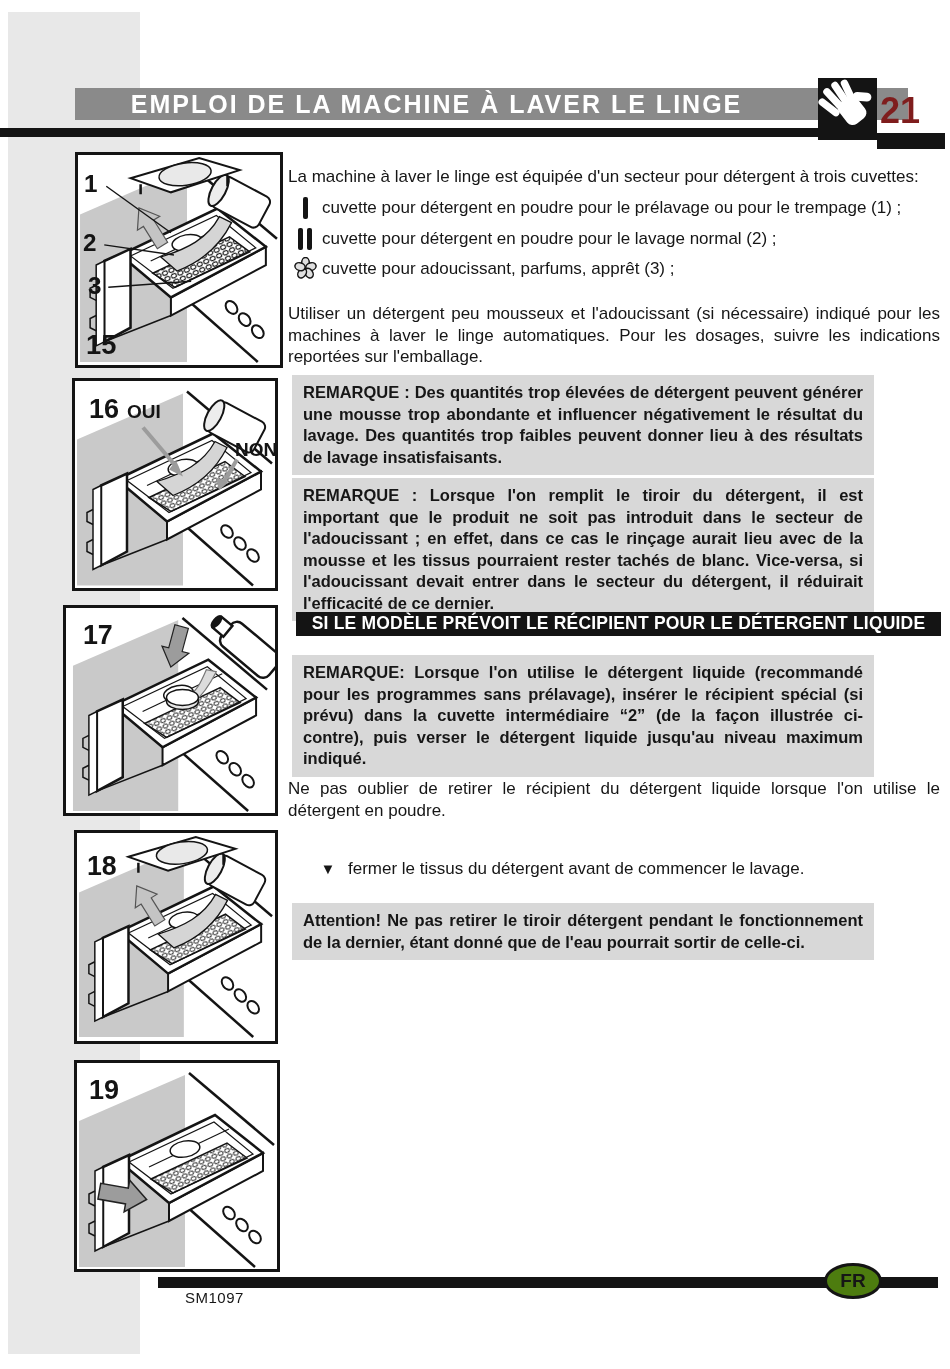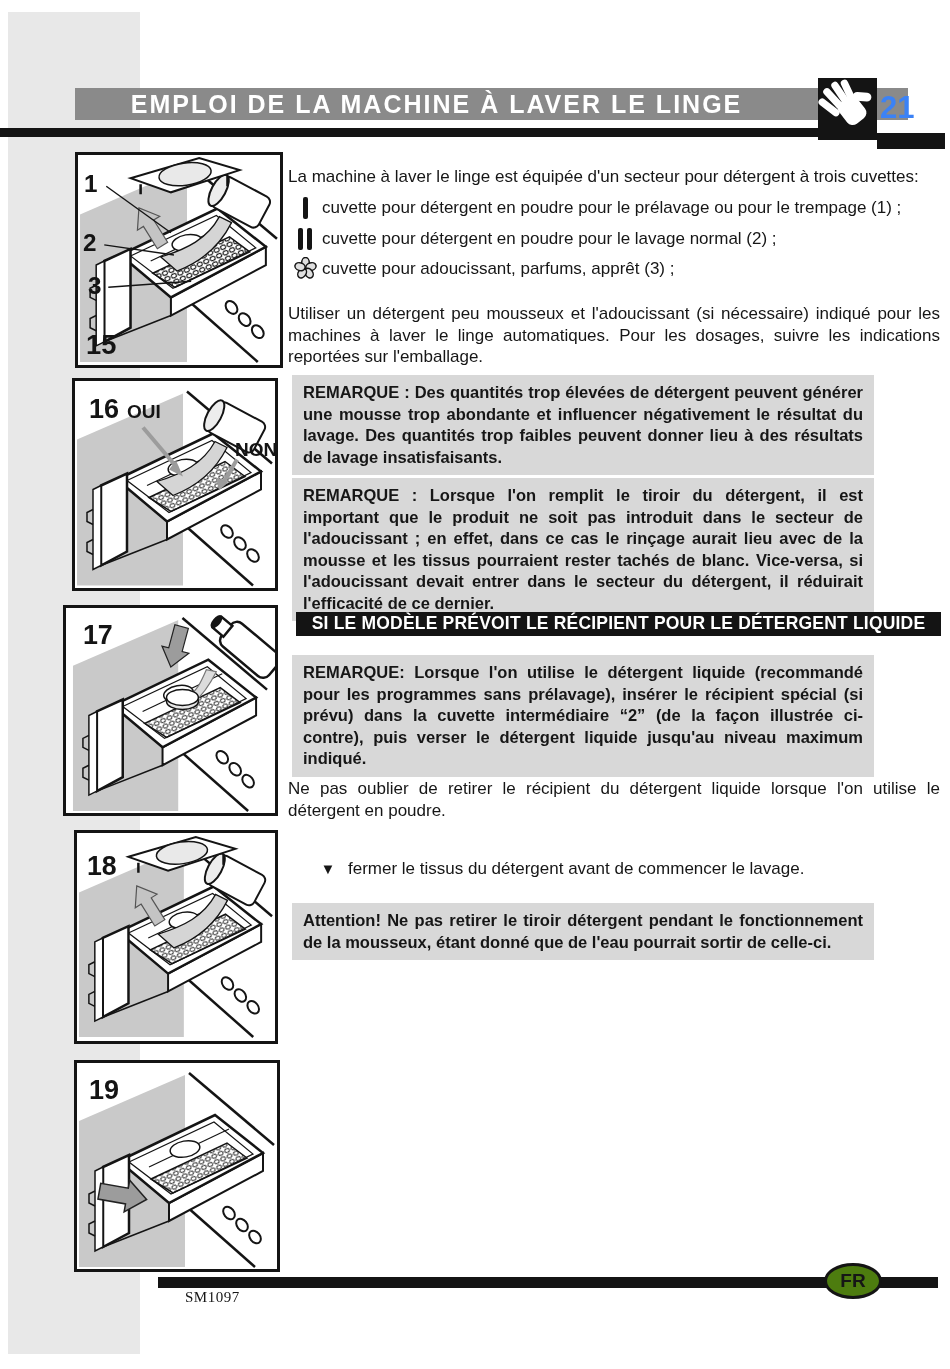--- a/index.html
+++ b/index.html
@@ -4,21 +4,21 @@
 <style>
   html,body{margin:0;padding:0;background:#fff;}
   .page{position:relative;width:950px;height:1369px;background:#fff;overflow:hidden;
         font-family:"Liberation Sans",sans-serif;color:#161616;}
   .left-strip{position:absolute;left:8px;top:12px;width:132px;height:1342px;background:#e8e8e8;}
   
   .hdr-bar{position:absolute;left:75px;top:88px;width:833px;height:32px;background:#8a8a8a;
            display:flex;align-items:center;justify-content:center;}
   .hdr-title{color:#fff;font-weight:bold;font-size:25px;letter-spacing:2px;padding-right:110px;white-space:nowrap;}
   .hand-box{position:absolute;left:818px;top:78px;width:59px;height:62px;background:#141414;}
-  .page-num{position:absolute;left:880px;top:90px;color:#3b82f6;font-weight:bold;font-size:31px;}
+  .page-num{position:absolute;left:880px;top:90px;color:#7f1d1d;font-weight:bold;font-size:36px;}
   .black-rule{position:absolute;left:0;top:128px;width:877px;height:9px;background:#141414;}
   .black-rule-right{position:absolute;left:877px;top:133px;width:68px;height:16px;background:#141414;}
   .section-box{position:absolute;left:398px;top:128px;width:480px;height:28px;background:#141414;
                display:flex;align-items:center;justify-content:center;}
   .section-title{color:#fff;font-weight:bold;font-size:20px;letter-spacing:.5px;padding-right:95px;white-space:nowrap;}
   
   .figbox{position:absolute;border:3px solid #141414;background:#fff;}
   .figbox svg{display:block;width:100%;height:100%;}
   .fig-number{font:bold 27px "Liberation Sans",sans-serif;fill:#141414;}
   .fig-label{font:bold 19px "Liberation Sans",sans-serif;fill:#141414;}
@@ -36,21 +36,21 @@
            font-size:16.5px;line-height:21.5px;padding:7px 11px;text-align:justify;}
   .banner{position:absolute;left:8px;width:645px;height:24px;background:#141414;color:#fff;
           font-weight:bold;font-size:17.5px;display:flex;align-items:center;justify-content:center;
           letter-spacing:.2px;white-space:nowrap;margin-top:19px;}
   .tri{display:inline-block;width:40px;font-size:15px;}
   
   .foot-bar{position:absolute;left:158px;top:1277px;width:780px;height:11px;background:#141414;}
   .fr-badge{position:absolute;left:824px;top:1263px;width:52px;height:30px;background:#4d7c0f;
             border:3.5px solid #141414;border-radius:50%;display:flex;align-items:center;
             justify-content:center;font-weight:bold;font-size:19px;z-index:2;}
-  .doc-code{position:absolute;left:185px;top:1289px;font-size:15px;letter-spacing:.5px;font-family:Liberation Serif, serif;}
+  .doc-code{position:absolute;left:185px;top:1289px;font-size:15px;letter-spacing:.5px;}
 </style>
 </head>
 <body>
 
 <svg width="0" height="0" style="position:absolute" aria-hidden="true">
   <defs>
     <pattern id="mesh" width="7" height="6" patternUnits="userSpaceOnUse" patternTransform="rotate(-24)">
       <ellipse cx="3.5" cy="3" rx="2.6" ry="2" fill="#fff" stroke="#141414" stroke-width="1"></ellipse>
     </pattern>
     <g id="drawer-base">
@@ -230,19 +230,19 @@
 
     <div class="graybox" style="top:655px">REMARQUE: Lorsque l'on utilise le détergent liquide (recommandé pour les programmes sans prélavage), insérer le récipient spécial (si prévu) dans la cuvette intermédiaire “2” (de la façon illustrée ci-contre), puis verser le détergent liquide jusqu'au niveau maximum indiqué.</div>
 
     <div class="tblock just" style="top:778px">Ne pas oublier de retirer le récipient du détergent liquide lorsque l'on utilise le détergent en poudre.</div>
 
     <div class="bullet-row" style="top:858px">
       <span class="tri" style="margin-left:20px">▼</span>
       <span>fermer le tissus du détergent avant de commencer le lavage.</span>
     </div>
 
-    <div class="graybox" style="top:903px">Attention! Ne pas retirer le tiroir détergent pendant le fonctionnement de la mousseux, étant donné que de l'eau pourrait sortir de celle-ci.</div>
+    <div class="graybox" style="top:903px">Attention! Ne pas retirer le tiroir détergent pendant le fonctionnement de la dernier, étant donné que de l'eau pourrait sortir de celle-ci.</div>
   </div>
 
   <div class="foot-bar"></div>
   <div class="fr-badge">FR</div>
   <div class="doc-code">SM1097</div>
 </div>
 
 </body></html>

